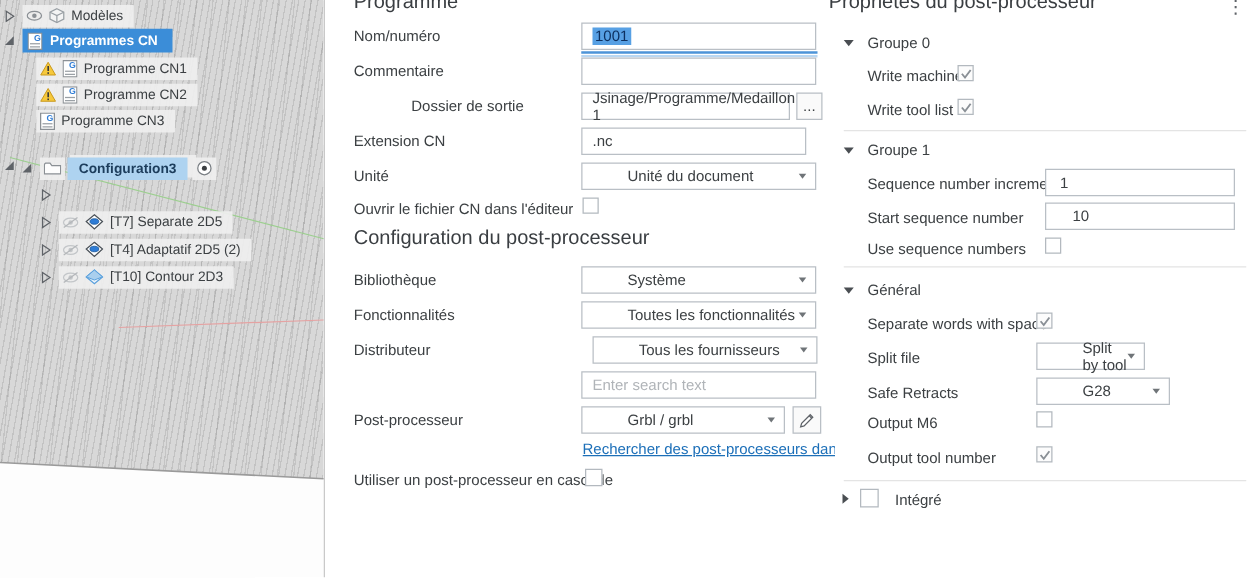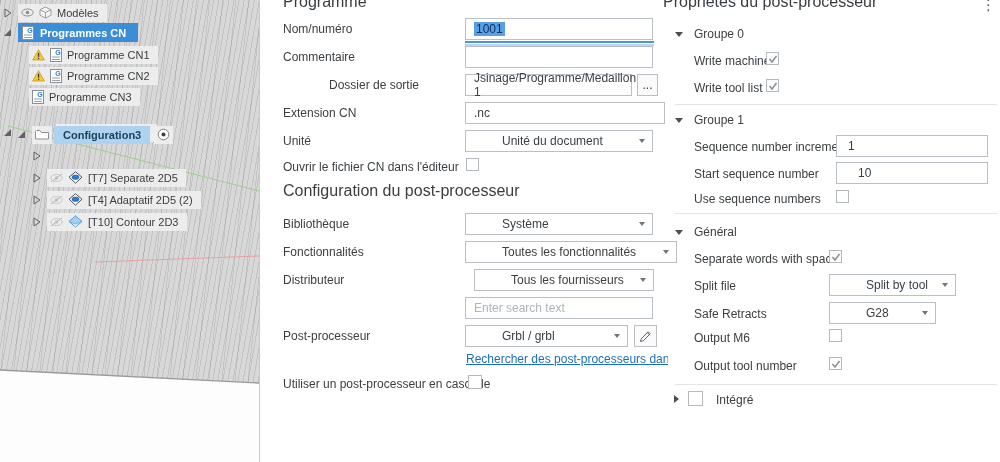--- a/index.html
+++ b/index.html
@@ -260,21 +260,21 @@
 
   <div class="lbl" style="left:283px; top:78px;margin-left:46px;">Dossier de sortie</div>
   <div class="field" style="left:465px; top:74px; width:167px;">
     <span>Jsinage/Programme/Medaillon 1</span>
   </div>
   <div class="btn" style="left:637px; top:74px; width:21px;">
     <span>...</span>
   </div>
 
   <div class="lbl" style="left:283px; top:106px;">Extension CN</div>
-  <div class="field" style="left:465px; top:102px; width:200px;">
+  <div class="field" style="left:465px; top:102px; width:180px;">
     <span>.nc</span>
   </div>
 
   <div class="lbl" style="left:283px; top:134px;">Unité</div>
   <div class="dropdown" style="left:465px; top:130px; width:188px;">
     <span>Unité du document</span>
     <span class="dd-arrow"></span>
   </div>
 
   <div class="lbl" style="left:283px; top:160px;">Ouvrir le fichier CN dans l'éditeur</div>
@@ -282,21 +282,21 @@
 
   <div class="heading" style="left:283px; top:182px;">Configuration du post-processeur</div>
 
   <div class="lbl" style="left:283px; top:217px;">Bibliothèque</div>
   <div class="dropdown" style="left:465px; top:213px; width:188px;">
     <span>Système</span>
     <span class="dd-arrow"></span>
   </div>
 
   <div class="lbl" style="left:283px; top:245px;">Fonctionnalités</div>
-  <div class="dropdown" style="left:465px; top:241px; width:212px;">
+  <div class="dropdown" style="left:465px; top:241px; width:188px;">
     <span>Toutes les fonctionnalités</span>
     <span class="dd-arrow"></span>
   </div>
 
   <div class="lbl" style="left:283px; top:273px;">Distributeur</div>
   <div class="dropdown" style="left:474px; top:269px; width:180px;">
     <span>Tous les fournisseurs</span>
     <span class="dd-arrow"></span>
   </div>
 
@@ -363,21 +363,21 @@
   <div class="lbl" style="left:694px; top:225px;">Général</div>
 
   <div class="lbl" style="left:694px; top:252px;">Separate words with space</div>
   <div class="cb checked" style="left:829px; top:250px;">
     <svg width="10" height="10">
         <path d="M1.5 5 L4 8 L8.5 2" fill="none" stroke="#8a9096" stroke-width="1.5"></path>
       </svg>
   </div>
 
   <div class="lbl" style="left:694px; top:279px;">Split file</div>
-  <div class="dropdown" style="left:829px; top:274px; width:127px;">
+  <div class="dropdown" style="left:829px; top:274px; width:87px;">
     <span>Split by tool</span>
     <span class="dd-arrow"></span>
   </div>
 
   <div class="lbl" style="left:694px; top:307px;">Safe Retracts</div>
   <div class="dropdown" style="left:829px; top:302px; width:107px;">
     <span>G28</span>
     <span class="dd-arrow"></span>
   </div>
 

